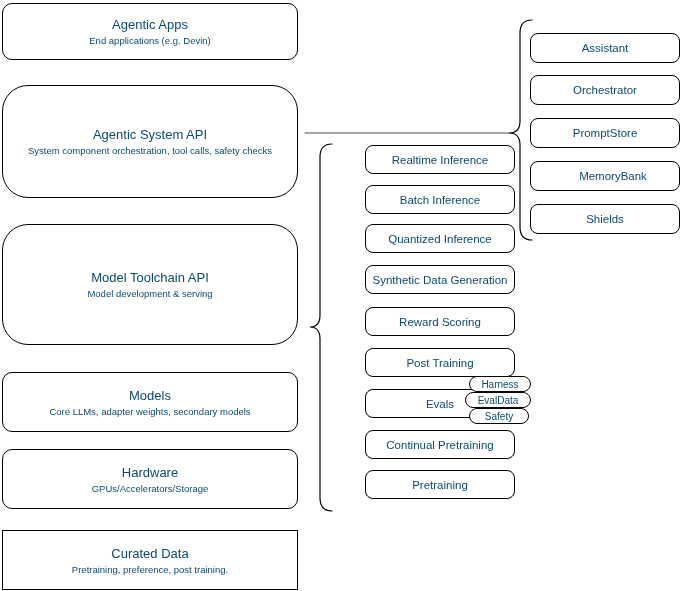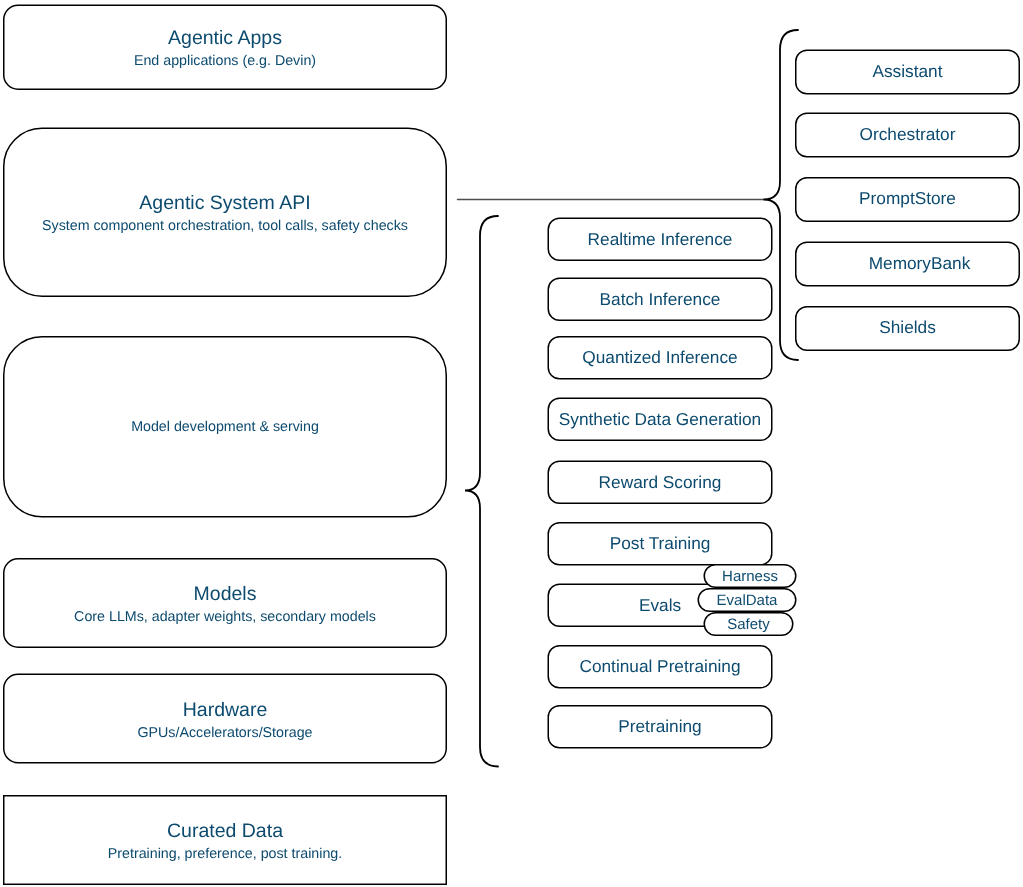--- a/index.html
+++ b/index.html
@@ -115,20 +115,21 @@
 
   <div class="lbox lbox-0">
     <div class="ltitle">Agentic Apps</div>
     <div class="lsub">End applications (e.g. Devin)</div>
   </div>
   <div class="lbox lbox-1">
     <div class="ltitle">Agentic System API</div>
     <div class="lsub">System component orchestration, tool calls, safety checks</div>
   </div>
   <div class="lbox lbox-2">
+    <div class="ltitle">Model Toolchain API</div>
     <div class="lsub">Model development &amp; serving</div>
   </div>
   <div class="lbox lbox-3">
     <div class="ltitle">Models</div>
     <div class="lsub">Core LLMs, adapter weights, secondary models</div>
   </div>
   <div class="lbox lbox-4">
     <div class="ltitle">Hardware</div>
     <div class="lsub">GPUs/Accelerators/Storage</div>
   </div>

